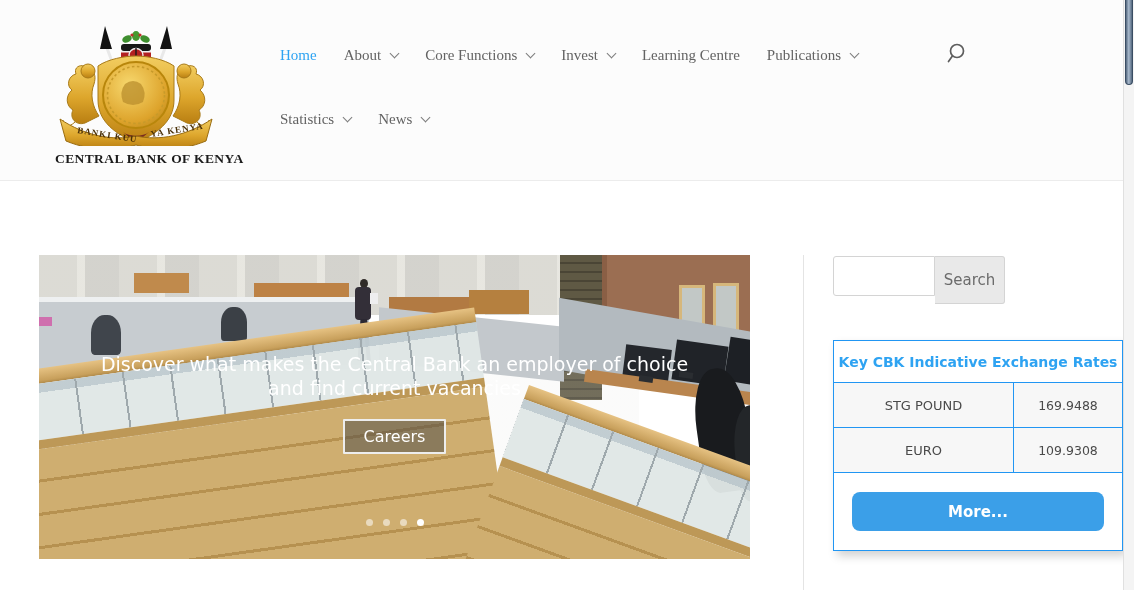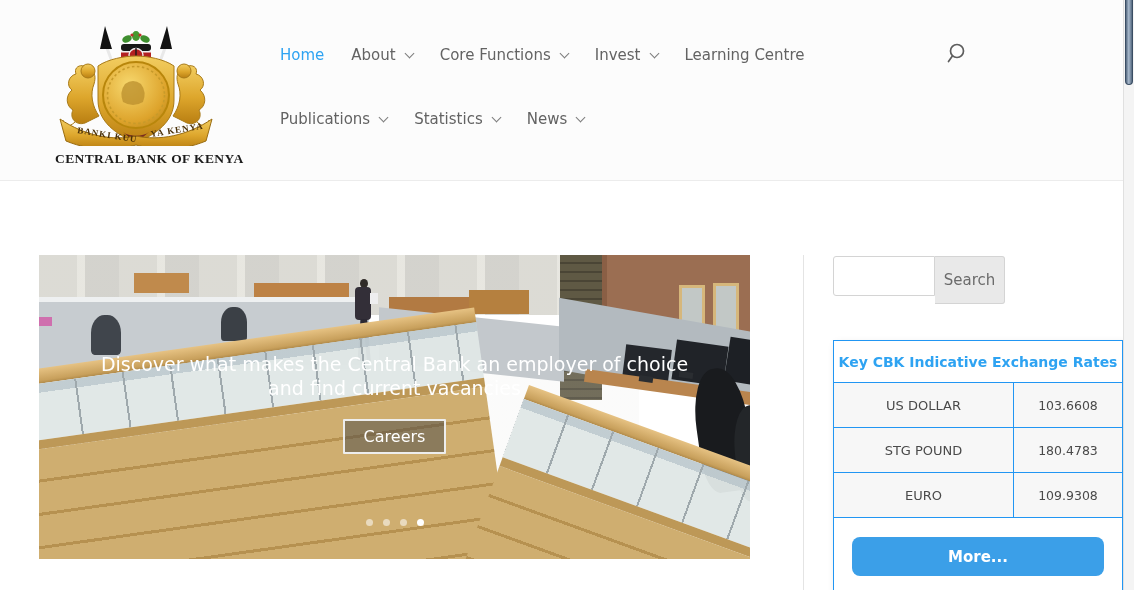--- a/index.html
+++ b/index.html
@@ -6,21 +6,21 @@
   body{
     width:1134px;height:590px;overflow:hidden;position:relative;
     background:#ffffff;font-family:"DejaVu Sans","Liberation Sans",sans-serif;
   }
   
   .site-header{position:absolute;left:0;top:0;width:1134px;height:181px;
     background:#fcfcfc;border-bottom:1px solid #ececec;box-sizing:border-box;}
   .logo{position:absolute;left:55px;top:24px;width:162px;text-align:center;cursor:pointer;}
   .logo-title{font-family:"Liberation Serif","DejaVu Serif",serif;font-weight:bold;
     font-size:13.5px;color:#1c1c1c;letter-spacing:.4px;margin-top:1px;white-space:nowrap;}
-  .main-nav{position:absolute;left:280px;top:45px;width:645px;}
+  .main-nav{position:absolute;left:280px;top:45px;width:645px;font-family:Liberation Serif, serif;}
   .main-nav ul{list-style:none;margin:0;padding:0;display:flex;flex-wrap:wrap;
     column-gap:27px;row-gap:43px;}
   .nav-item{display:flex;align-items:center;font-size:15px;color:#636363;
     line-height:21px;cursor:pointer;white-space:nowrap;}
   .nav-item.active{color:#2ea3f2;}
   .chev{width:6px;height:6px;border-right:1.6px solid #7d7d7d;border-bottom:1.6px solid #7d7d7d;
     transform:rotate(45deg);margin-left:10px;margin-top:-4px;display:inline-block;}
   .search-toggle{position:absolute;left:946px;top:43px;width:20px;height:22px;cursor:pointer;}
   
   .hero{position:absolute;left:39px;top:255px;width:711px;height:304px;overflow:hidden;}
@@ -298,26 +298,22 @@
 <div class="content-divider"></div>
 
 <div class="sidebar-search">
   <input class="search-field" type="text" placeholder="" style="">
   <button class="search-btn">Search</button>
 </div>
 
 <div class="rates">
   <div class="rates-title">Key CBK Indicative Exchange Rates</div>
   <div class="rate-row">
-    <div class="rate-cur">US DOLLAR</div>
-    <div class="rate-val">103.6608</div>
-  </div>
-  <div class="rate-row">
     <div class="rate-cur">STG POUND</div>
-    <div class="rate-val">180.4783</div>
+    <div class="rate-val">169.9488</div>
   </div>
   <div class="rate-row">
     <div class="rate-cur">EURO</div>
     <div class="rate-val">109.9308</div>
   </div>
   <div class="rates-more">
     <button class="more-btn">More...</button>
   </div>
 </div>
 

